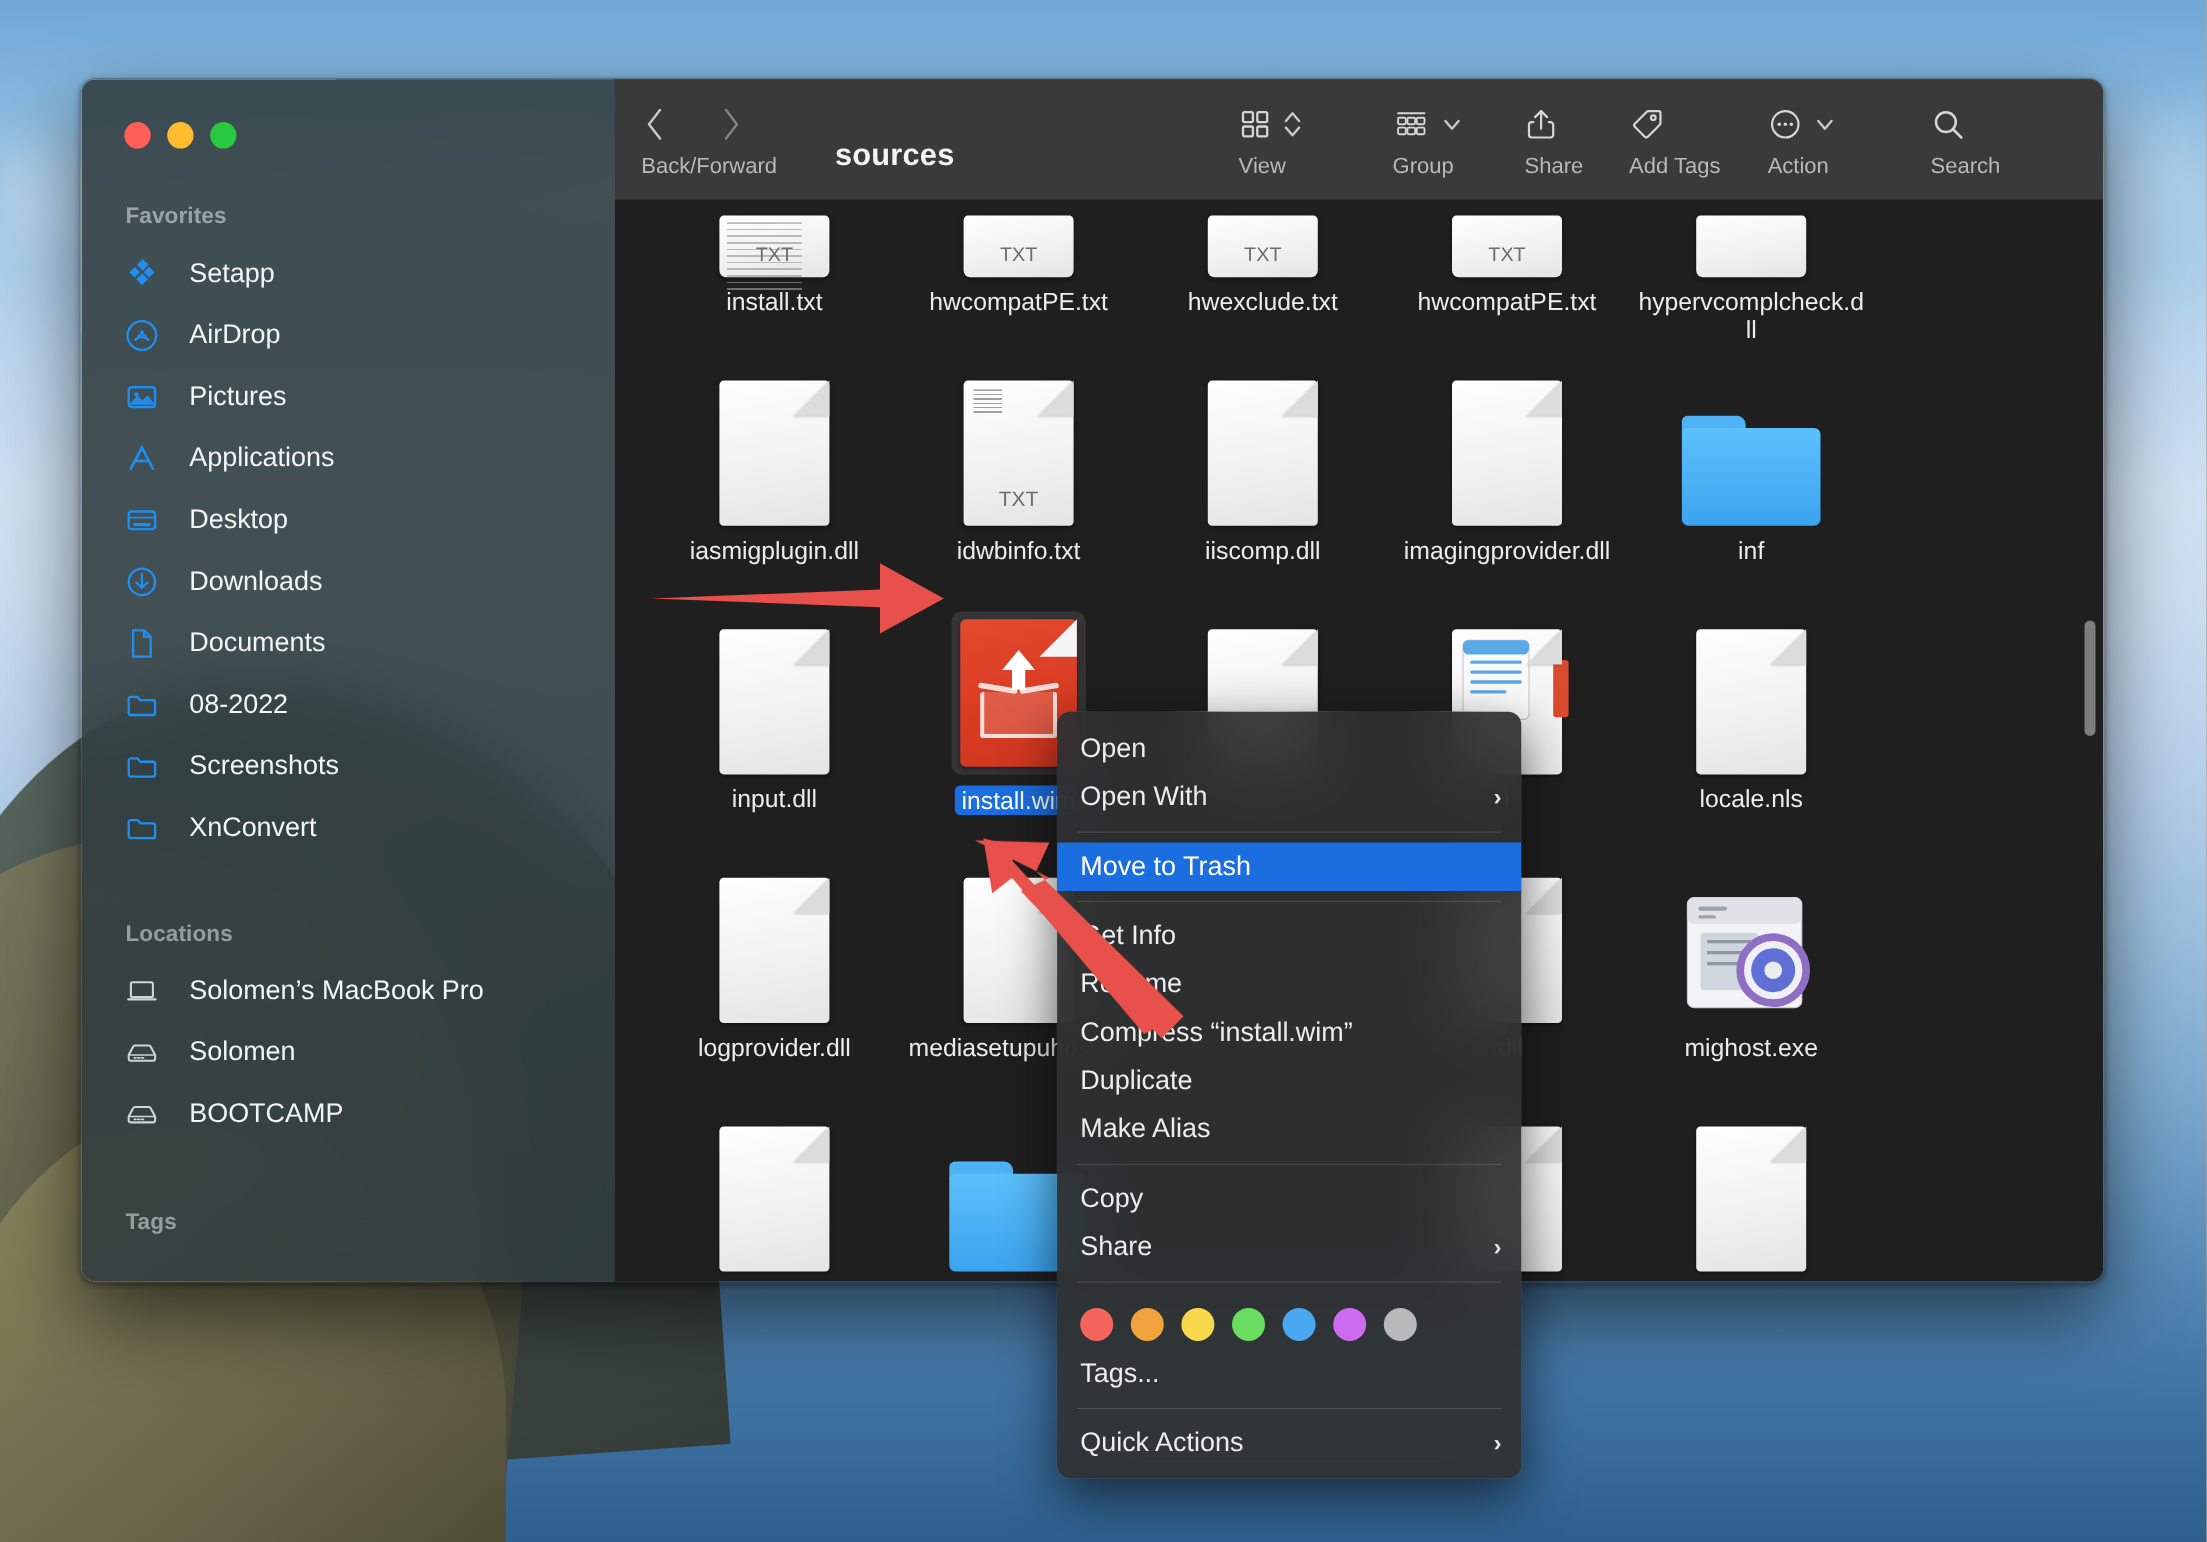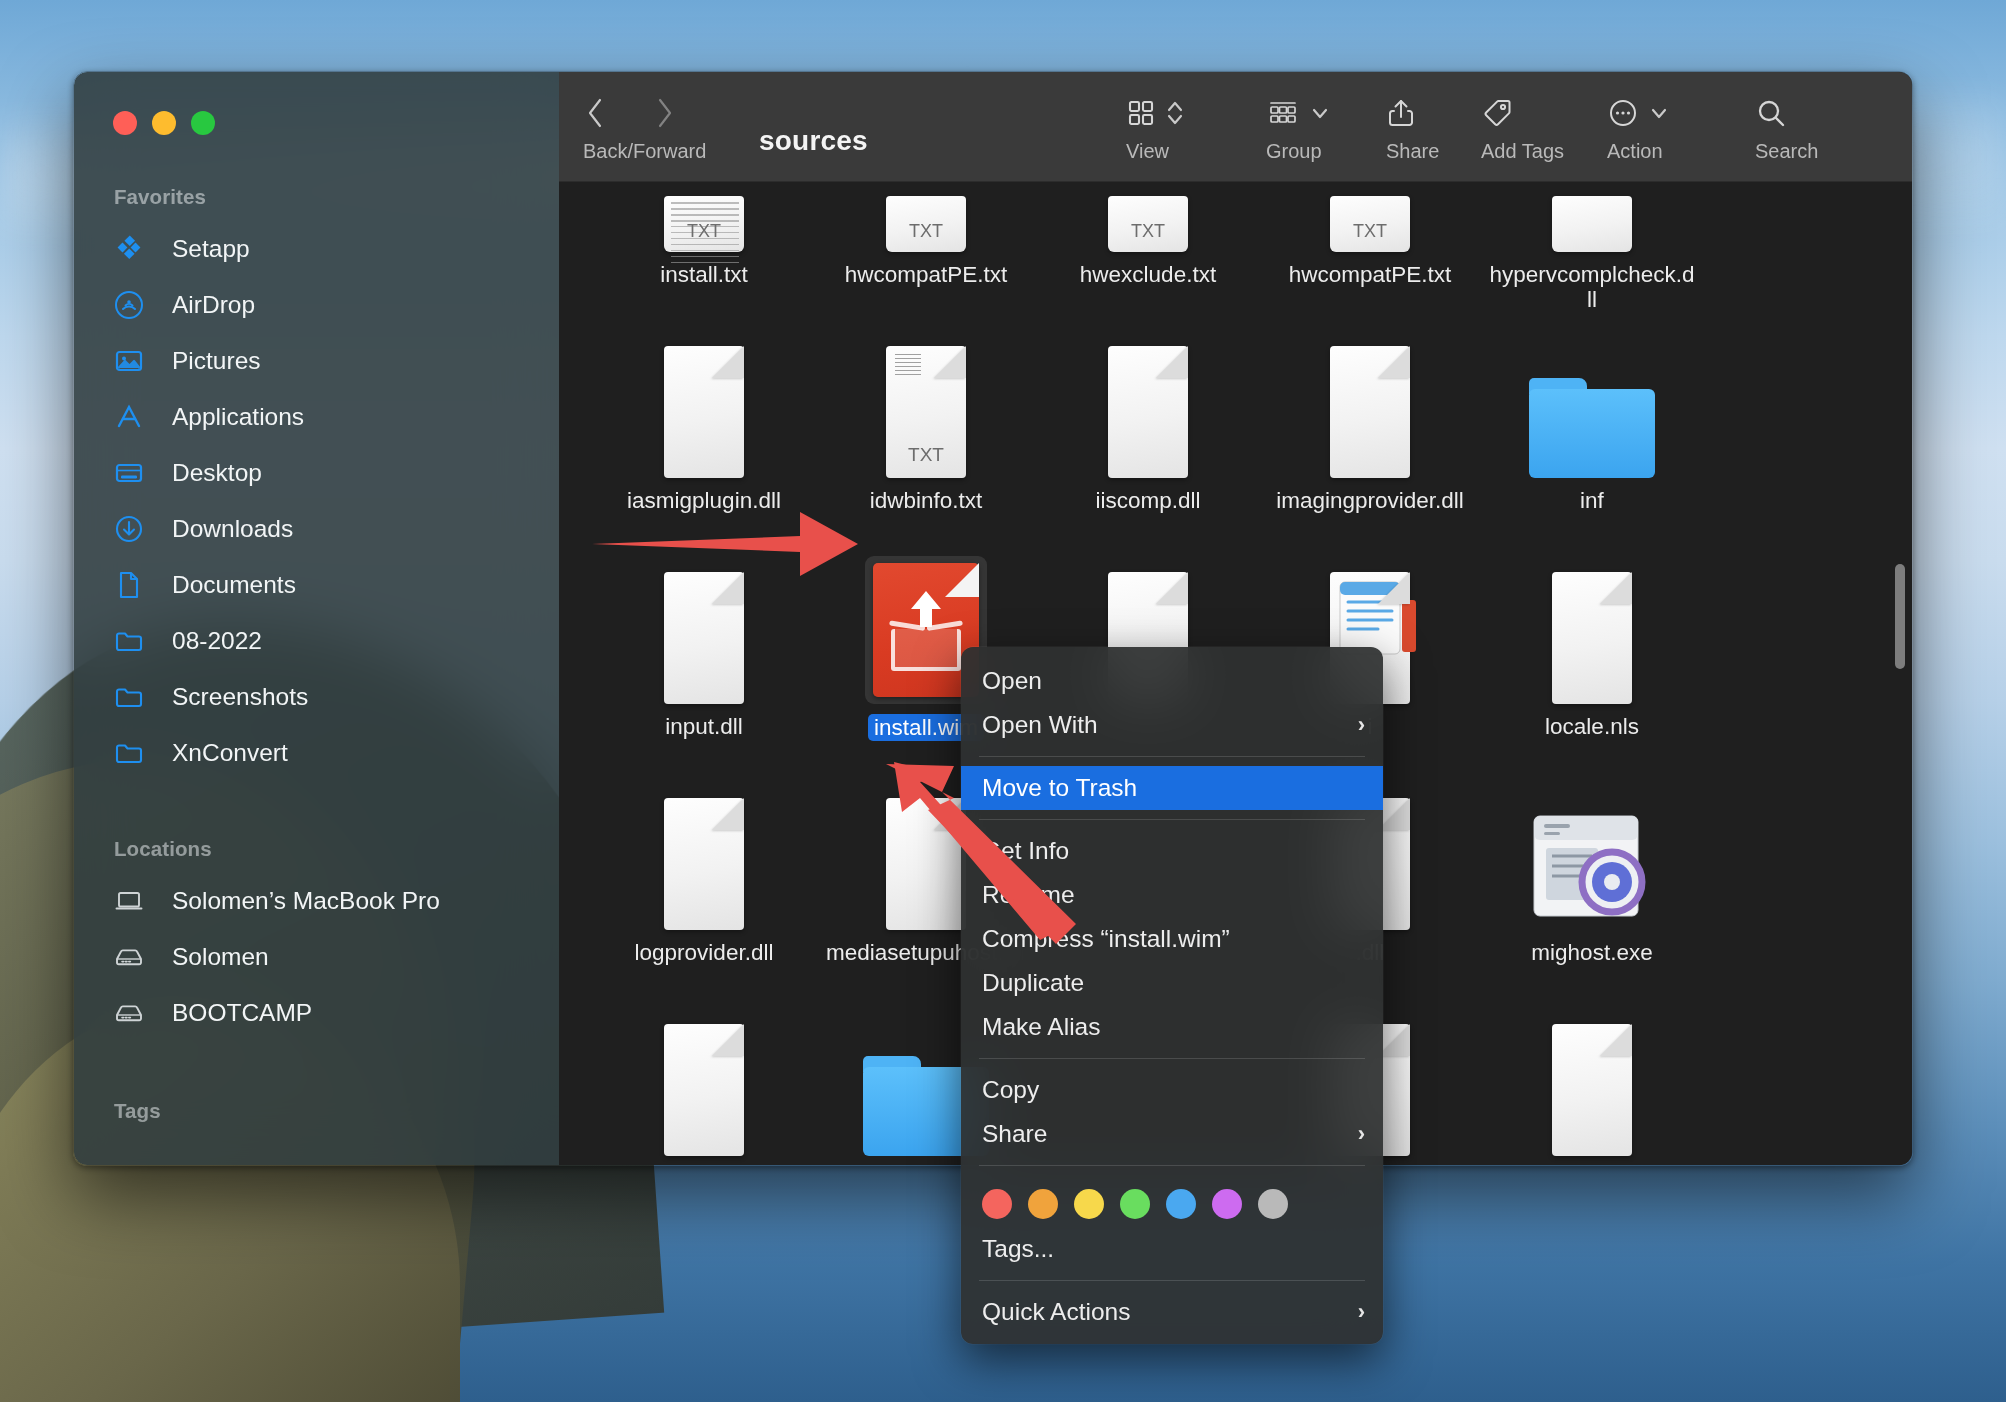--- a/index.html
+++ b/index.html
@@ -182,21 +182,21 @@
     border-radius: 5px; padding: 1px 6px; width: auto; max-width: 208px;
   }
   .cell.selected .icon-box { }
   .sel-bg {
     background: rgba(255,255,255,.10);
     border-radius: 9px; padding: 7px 8px;
   }
 
   
   .doc {
-    position: relative; width: 80px; height: 132px;
+    position: relative; width: 100px; height: 132px;
     background: linear-gradient(170deg,#fefefe 0%,#f2f2f2 55%,#e4e4e4 100%);
     border-radius: 4px;
     box-shadow: 0 2px 4px rgba(0,0,0,.35);
   }
   .doc::after {
     content:''; position: absolute; right: 0; top: 0;
     border-width: 0 0 32px 32px; border-style: solid;
     border-color: transparent transparent #dcdcdc transparent;
     filter: drop-shadow(-1px 1px 1px rgba(0,0,0,.18));
   }

